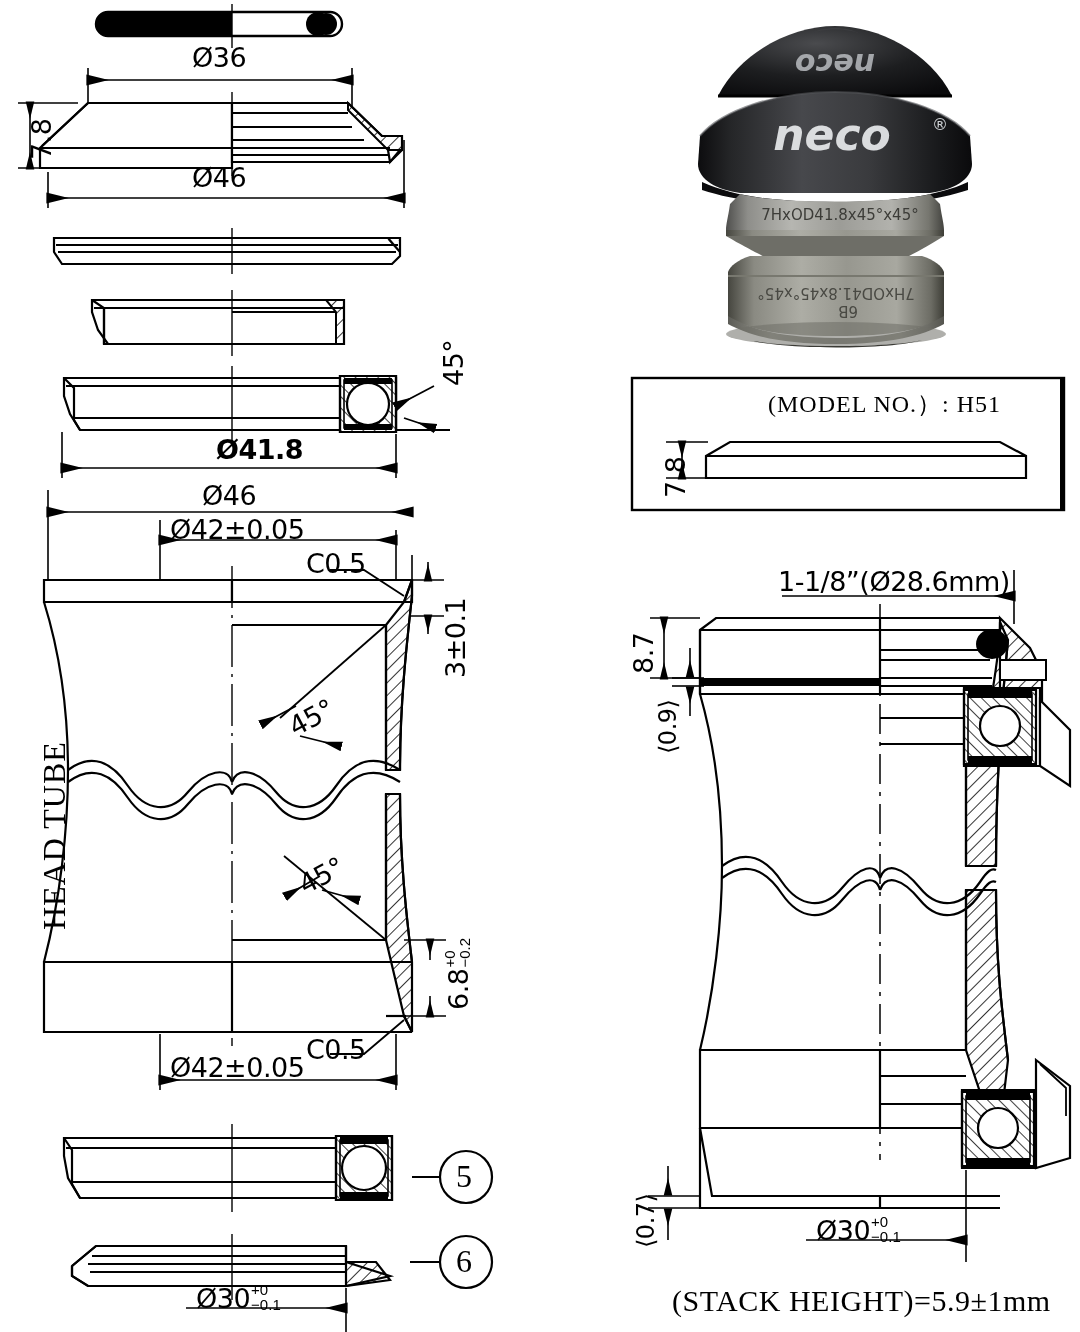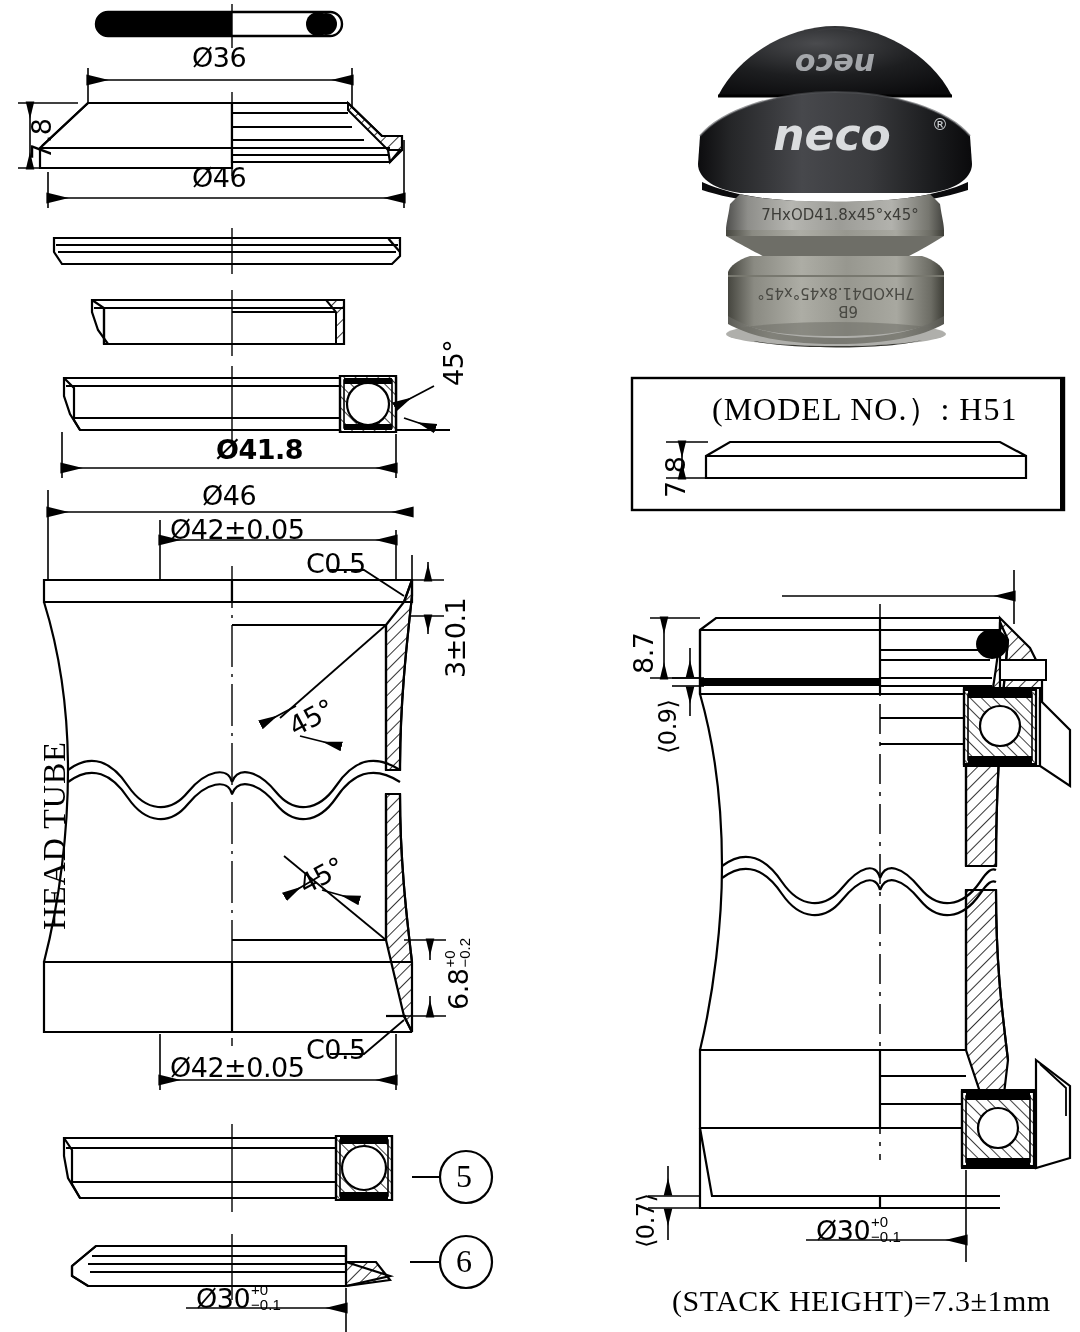--- a/index.html
+++ b/index.html
@@ -421,32 +421,33 @@
 
 <div class="lbl serif rot90" style="left:36px;top:930px;font-size:32px;letter-spacing:1px;">HEAD TUBE</div>
 
 <div class="lbl serif" style="left:456px;top:1158px;font-size:32px;">5</div>
 <div class="lbl serif" style="left:456px;top:1243px;font-size:32px;">6</div>
 
 <div class="lbl" style="left:196px;top:1282px;">
   <span class="dim">Ø30</span><span class="tol"><span>+0</span><span>−0.1</span></span>
 </div>
 
-<div class="lbl serif" style="left:712px;top:388px;font-size:32px;letter-spacing:1px;">(MODEL NO.）:  H51</div>
+<div class="lbl serif" style="left:768px;top:388px;font-size:24px;letter-spacing:1px;">(MODEL NO.）:  H51</div>
 <div class="lbl dim rot90" style="left:660px;top:498px;">7.8</div>
 
+<div class="lbl dim" style="left:778px;top:566px;">1-1/8”(Ø28.6mm)</div>
 <div class="lbl dim rot90" style="left:628px;top:674px;">8.7</div>
 <div class="lbl dim-sm rot90" style="left:654px;top:754px;">⟨0.9⟩</div>
 <div class="lbl dim-sm rot90" style="left:632px;top:1248px;">⟨0.7⟩</div>
 
 <div class="lbl" style="left:816px;top:1214px;">
   <span class="dim">Ø30</span><span class="tol"><span>+0</span><span>−0.1</span></span>
 </div>
 
-<div class="lbl serif" style="left:672px;top:1284px;font-size:30px;letter-spacing:0.5px;">(STACK HEIGHT)=7.3±1mm</div>
+<div class="lbl serif" style="left:672px;top:1284px;font-size:30px;letter-spacing:0.5px;">(STACK HEIGHT)=5.9±1mm</div>
 
 <div class="photo-wrap" style="left:600px;top:18px;width:470px;height:330px;">
   <svg width="470" height="330" viewBox="0 0 470 330">
     <defs>
       <linearGradient id="blkTop" x1="0" y1="0" x2="1" y2="0">
         <stop offset="0" stop-color="#2a2b2d"></stop>
             <stop offset="0.18" stop-color="#121214"></stop>
         <stop offset="0.5" stop-color="#323336"></stop>
             <stop offset="0.82" stop-color="#141416"></stop>
         <stop offset="1" stop-color="#2b2c2e"></stop>

